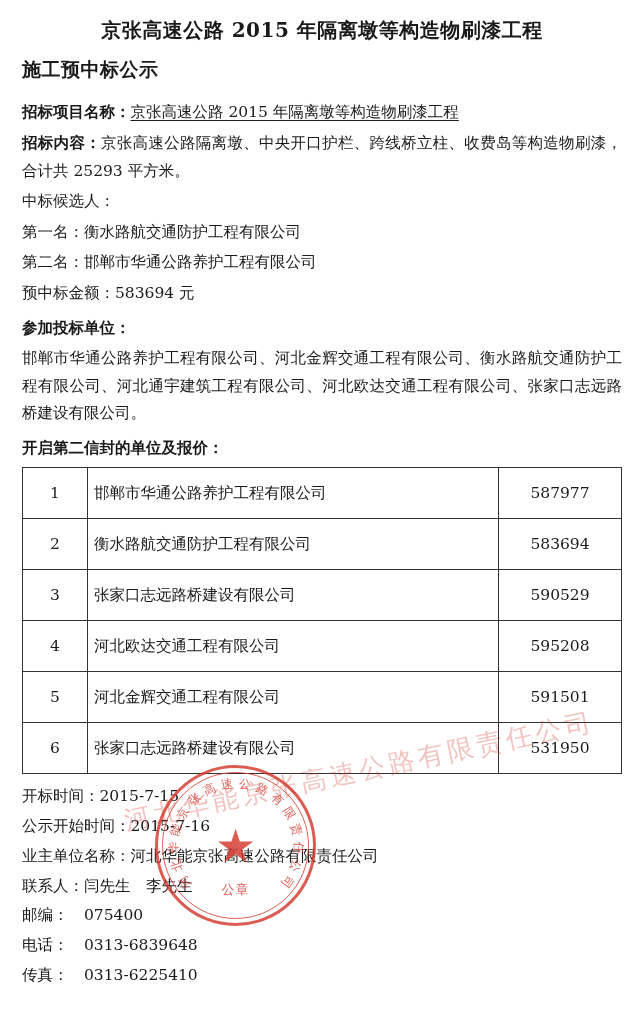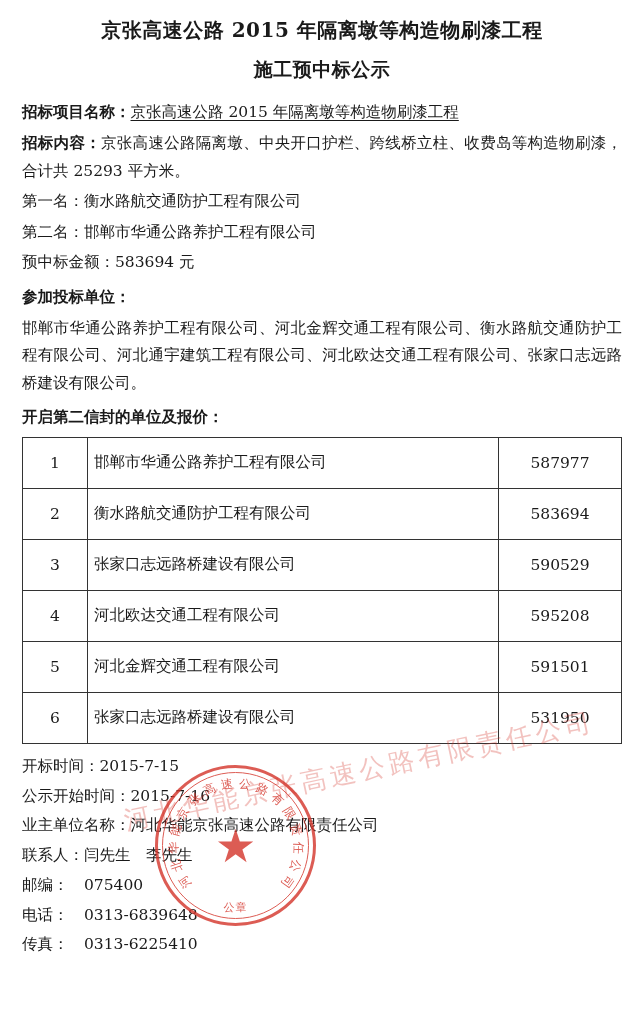--- a/index.html
+++ b/index.html
@@ -24,21 +24,20 @@
   }
   .title {
     text-align: center;
     font-size: 20px;
     font-weight: bold;
     letter-spacing: 0.5px;
     line-height: 1.5;
     margin: 4px 0 2px 0;
   }
   .subtitle {
-    text-align: center;
     font-size: 19px;
     font-weight: bold;
     letter-spacing: 0.5px;
     line-height: 1.5;
     margin: 10px 0 14px 0;
   }
   .para {
     font-size: 15.5px;
     line-height: 1.78;
     margin: 0 0 3px 0;
@@ -129,24 +128,24 @@
     left: 50%;
     top: 50%;
     font-size: 12px;
     color: #d4342a;
     font-family: "DejaVu Serif", "Liberation Serif", serif;
     transform-origin: 0 0;
   }
   .seal .bottom-text {
     position: absolute;
     left: 0;
-    bottom: 8px;
+    bottom: 24px;
     width: 155px;
     text-align: center;
-    font-size: 11px;
+    font-size: 13px;
     color: #d4342a;
     letter-spacing: 1px;
   }
   .watermark {
     position: absolute;
     left: 120px;
     top: 760px;
     width: 420px;
     font-size: 26px;
     color: rgba(212, 52, 42, 0.30);
@@ -165,20 +164,21 @@
   <div class="subtitle">施工预中标公示</div>
 
   <p class="para">
     <span class="label-inline">招标项目名称：</span><span class="underlined">京张高速公路 2015 年隔离墩等构造物刷漆工程</span>
   </p>
 
   <p class="para">
     <span class="label-inline">招标内容：</span><span>京张高速公路隔离墩、中央开口护栏、跨线桥立柱、收费岛等构造物刷漆，合计共 25293 平方米。</span>
   </p>
 
+  <p class="para">中标候选人：</p>
 
   <p class="para">
     <span>第一名：</span><span>衡水路航交通防护工程有限公司</span>
   </p>
 
   <p class="para">
     <span>第二名：</span><span>邯郸市华通公路养护工程有限公司</span>
   </p>
 
   <p class="para">

